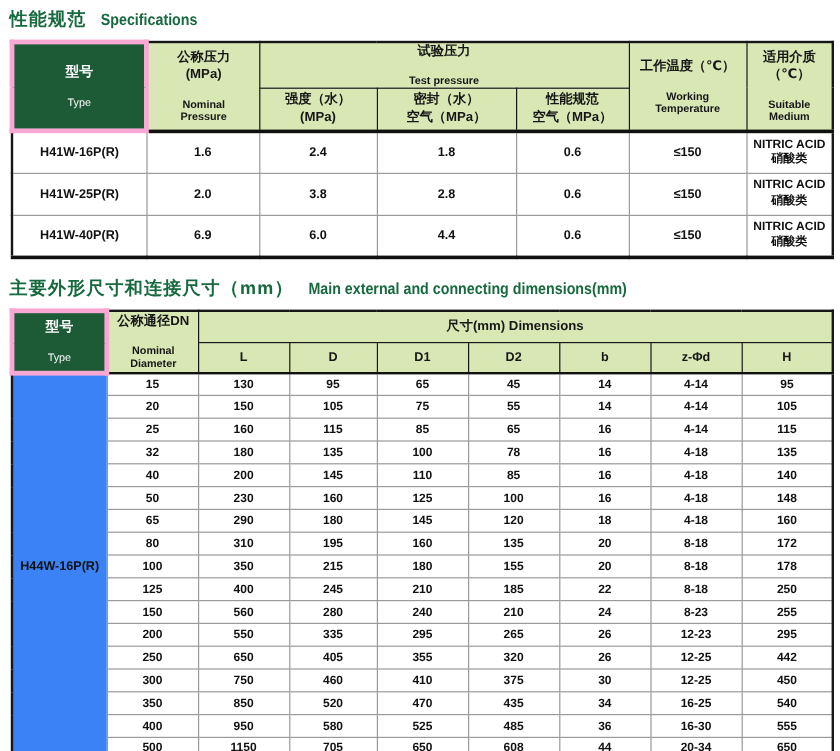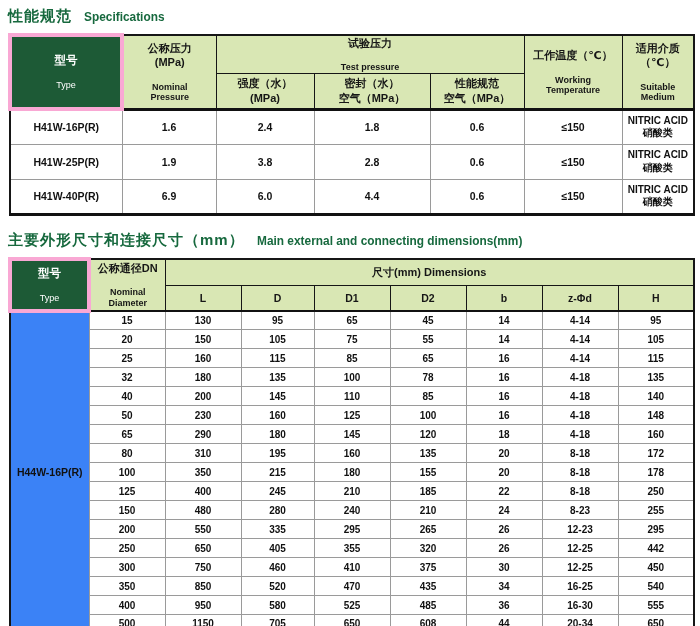--- a/index.html
+++ b/index.html
@@ -126,21 +126,21 @@
           <td>1.8</td>
           <td>0.6</td>
           <td>≤150</td>
           <td>
             <div class="med-en">NITRIC ACID</div>
             <div class="med-zh">硝酸类</div>
           </td>
         </tr>
         <tr>
           <td>H41W-25P(R)</td>
-          <td>1.9</td>
+          <td>2.0</td>
           <td>3.8</td>
           <td>2.8</td>
           <td>0.6</td>
           <td>≤150</td>
           <td>
             <div class="med-en">NITRIC ACID</div>
             <div class="med-zh">硝酸类</div>
           </td>
         </tr>
         <tr>
@@ -298,21 +298,21 @@
           <td>400</td>
           <td>245</td>
           <td>210</td>
           <td>185</td>
           <td>22</td>
           <td>8-18</td>
           <td>250</td>
         </tr>
         <tr>
           <td>150</td>
-          <td>480</td>
+          <td>560</td>
           <td>280</td>
           <td>240</td>
           <td>210</td>
           <td>24</td>
           <td>8-23</td>
           <td>255</td>
         </tr>
         <tr>
           <td>200</td>
           <td>550</td>

